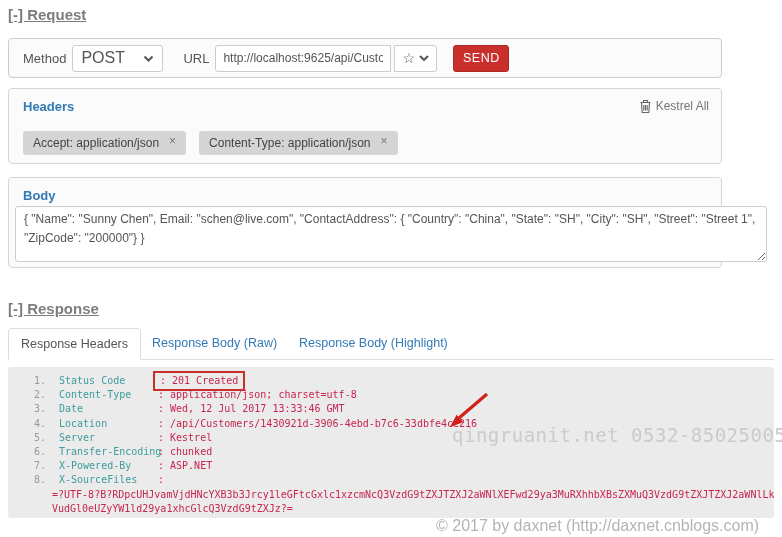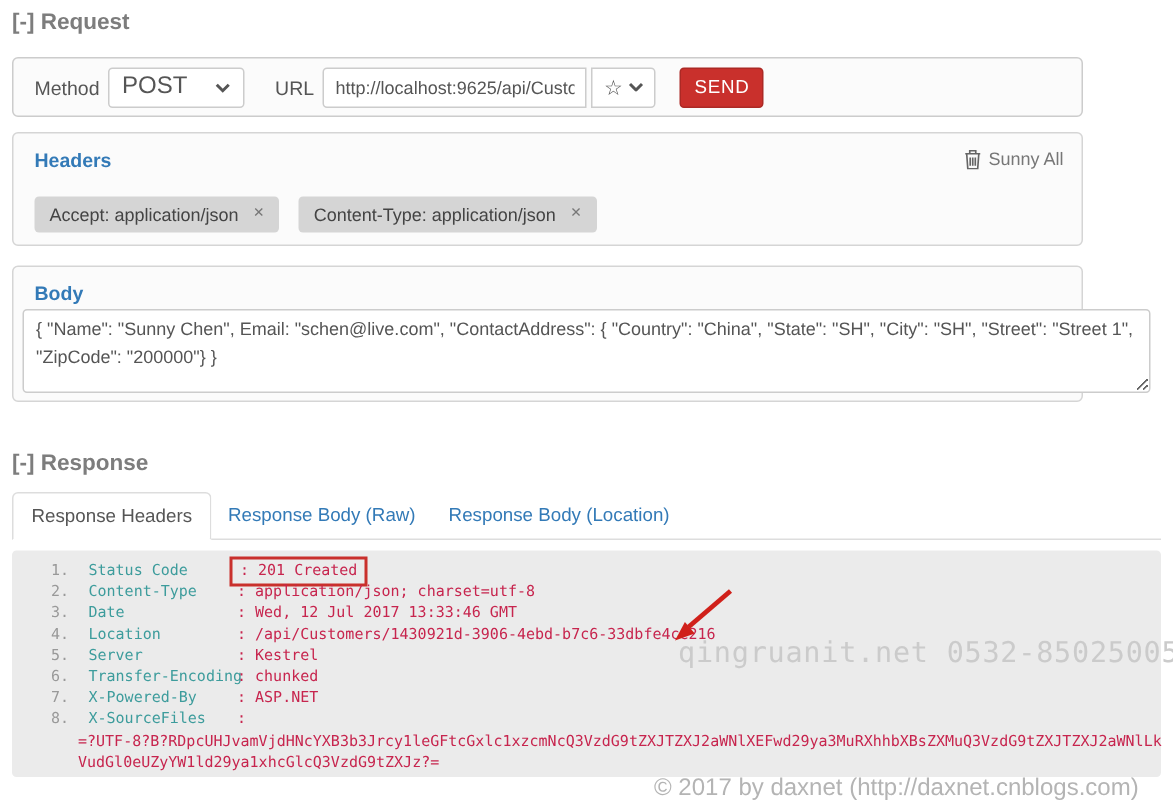--- a/index.html
+++ b/index.html
@@ -1,20 +1,20 @@
 <!DOCTYPE html>
 <html><head>
 <meta charset="utf-8">
 <style>
   * { margin:0; padding:0; box-sizing:border-box; }
   html,body { background:#fff; }
   body { font-family:"Liberation Sans", sans-serif; }
   .page { position:relative; width:782px; height:537px; background:#fff; overflow:hidden; }
 
-  .section-title { position:absolute; left:8px; font-size:15px; font-weight:bold; color:#7d7d7d; cursor:pointer; }
+  .section-title { position:absolute; left:8px; font-size:15px; font-weight:bold; color:#7d7d7d; cursor:pointer;text-decoration:underline; }
   #req-title { top:6px; }
   #resp-title { top:300px; }
 
   .panel { position:absolute; left:8px; width:714px; border:1px solid #d5d5d5; border-radius:4px; background:#fbfbfb; }
   .panel-title { position:absolute; left:14px; top:10px; font-size:13px; font-weight:bold; color:#337ab7; }
 
   
   .toolbar { top:38px; height:40px; display:flex; align-items:center; padding:0 14px; border-color:#ccc; }
   .lbl { font-size:13px; color:#555; }
   .select { width:91px; height:27px; margin-left:6px; background:#fff; border:1px solid #ccc; border-radius:3px;
@@ -89,21 +89,21 @@
     </div>
     <button class="send">SEND</button>
   </div>
 
   <div class="panel headers-panel">
     <div class="panel-title">Headers</div>
     <div class="remove-all">
       <svg width="11" height="13" viewBox="0 0 11 13">
           <path d="M0.5 2.5 h10 M3.5 2 v-1.5 h4 v1.5 M1.5 3 l0.7 9.5 h6.6 l0.7 -9.5 M3.8 5 v5.5 M5.5 5 v5.5 M7.2 5 v5.5" stroke="#666" stroke-width="1.1" fill="none"></path>
         </svg>
-      <span>Sunny All</span>
+      <span>Kestrel All</span>
     </div>
     <div class="chips">
       <div class="chip">
         <span>Accept: application/json</span>
         <span class="x">×</span>
       </div>
       <div class="chip">
         <span>Content-Type: application/json</span>
         <span class="x">×</span>
       </div>
@@ -113,21 +113,21 @@
   <div class="panel body-panel">
     <div class="panel-title">Body</div>
     <textarea class="body-input" spellcheck="false" style="">{ "Name": "Sunny Chen", Email: "schen@live.com", "ContactAddress": { "Country": "China", "State": "SH", "City": "SH", "Street": "Street 1", "ZipCode": "200000"} }</textarea>
   </div>
 
   <div class="section-title" id="resp-title">[-] Response</div>
 
   <div class="tabs">
     <div class="tab active">Response Headers</div>
     <div class="tab">Response Body (Raw)</div>
-    <div class="tab">Response Body (Location)</div>
+    <div class="tab">Response Body (Highlight)</div>
   </div>
 
   <div class="resp">
     <div class="rrow">
       <span class="num">1.</span>
       <span class="hname">Status Code</span>
       <span class="hval"><span class="boxed">: 201 Created</span></span>
     </div>
     <div class="rrow">
       <span class="num">2.</span>

